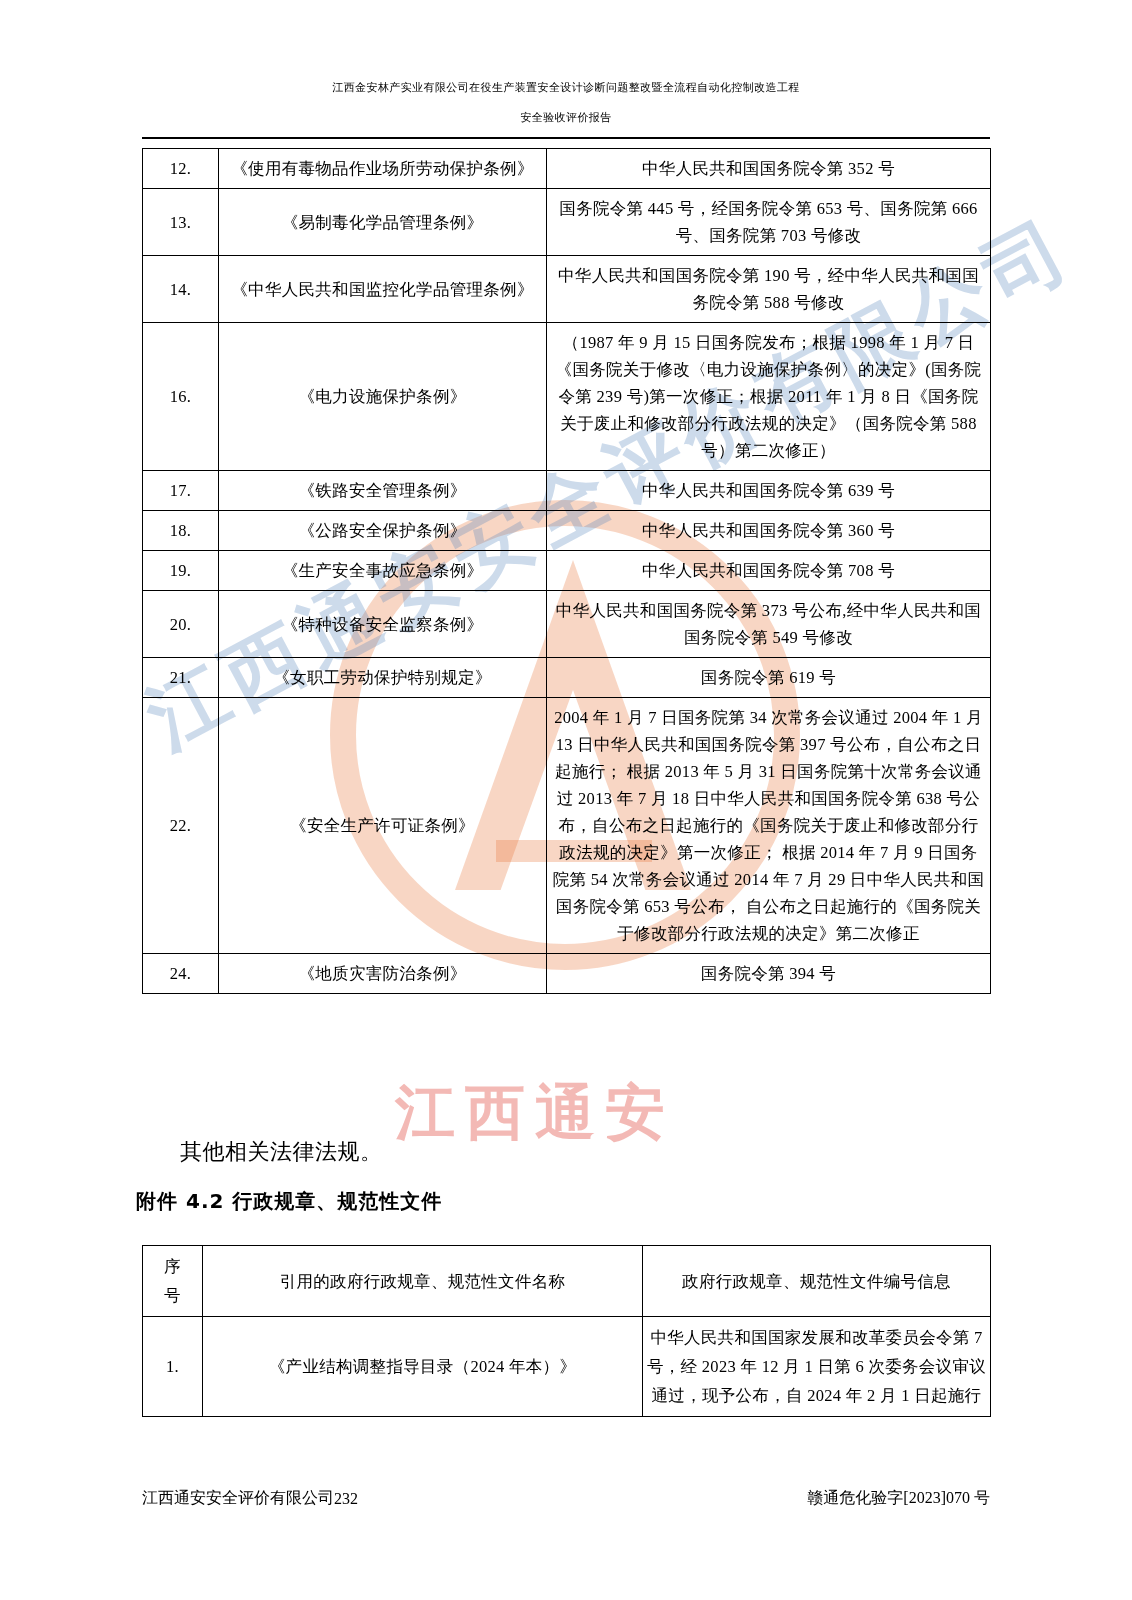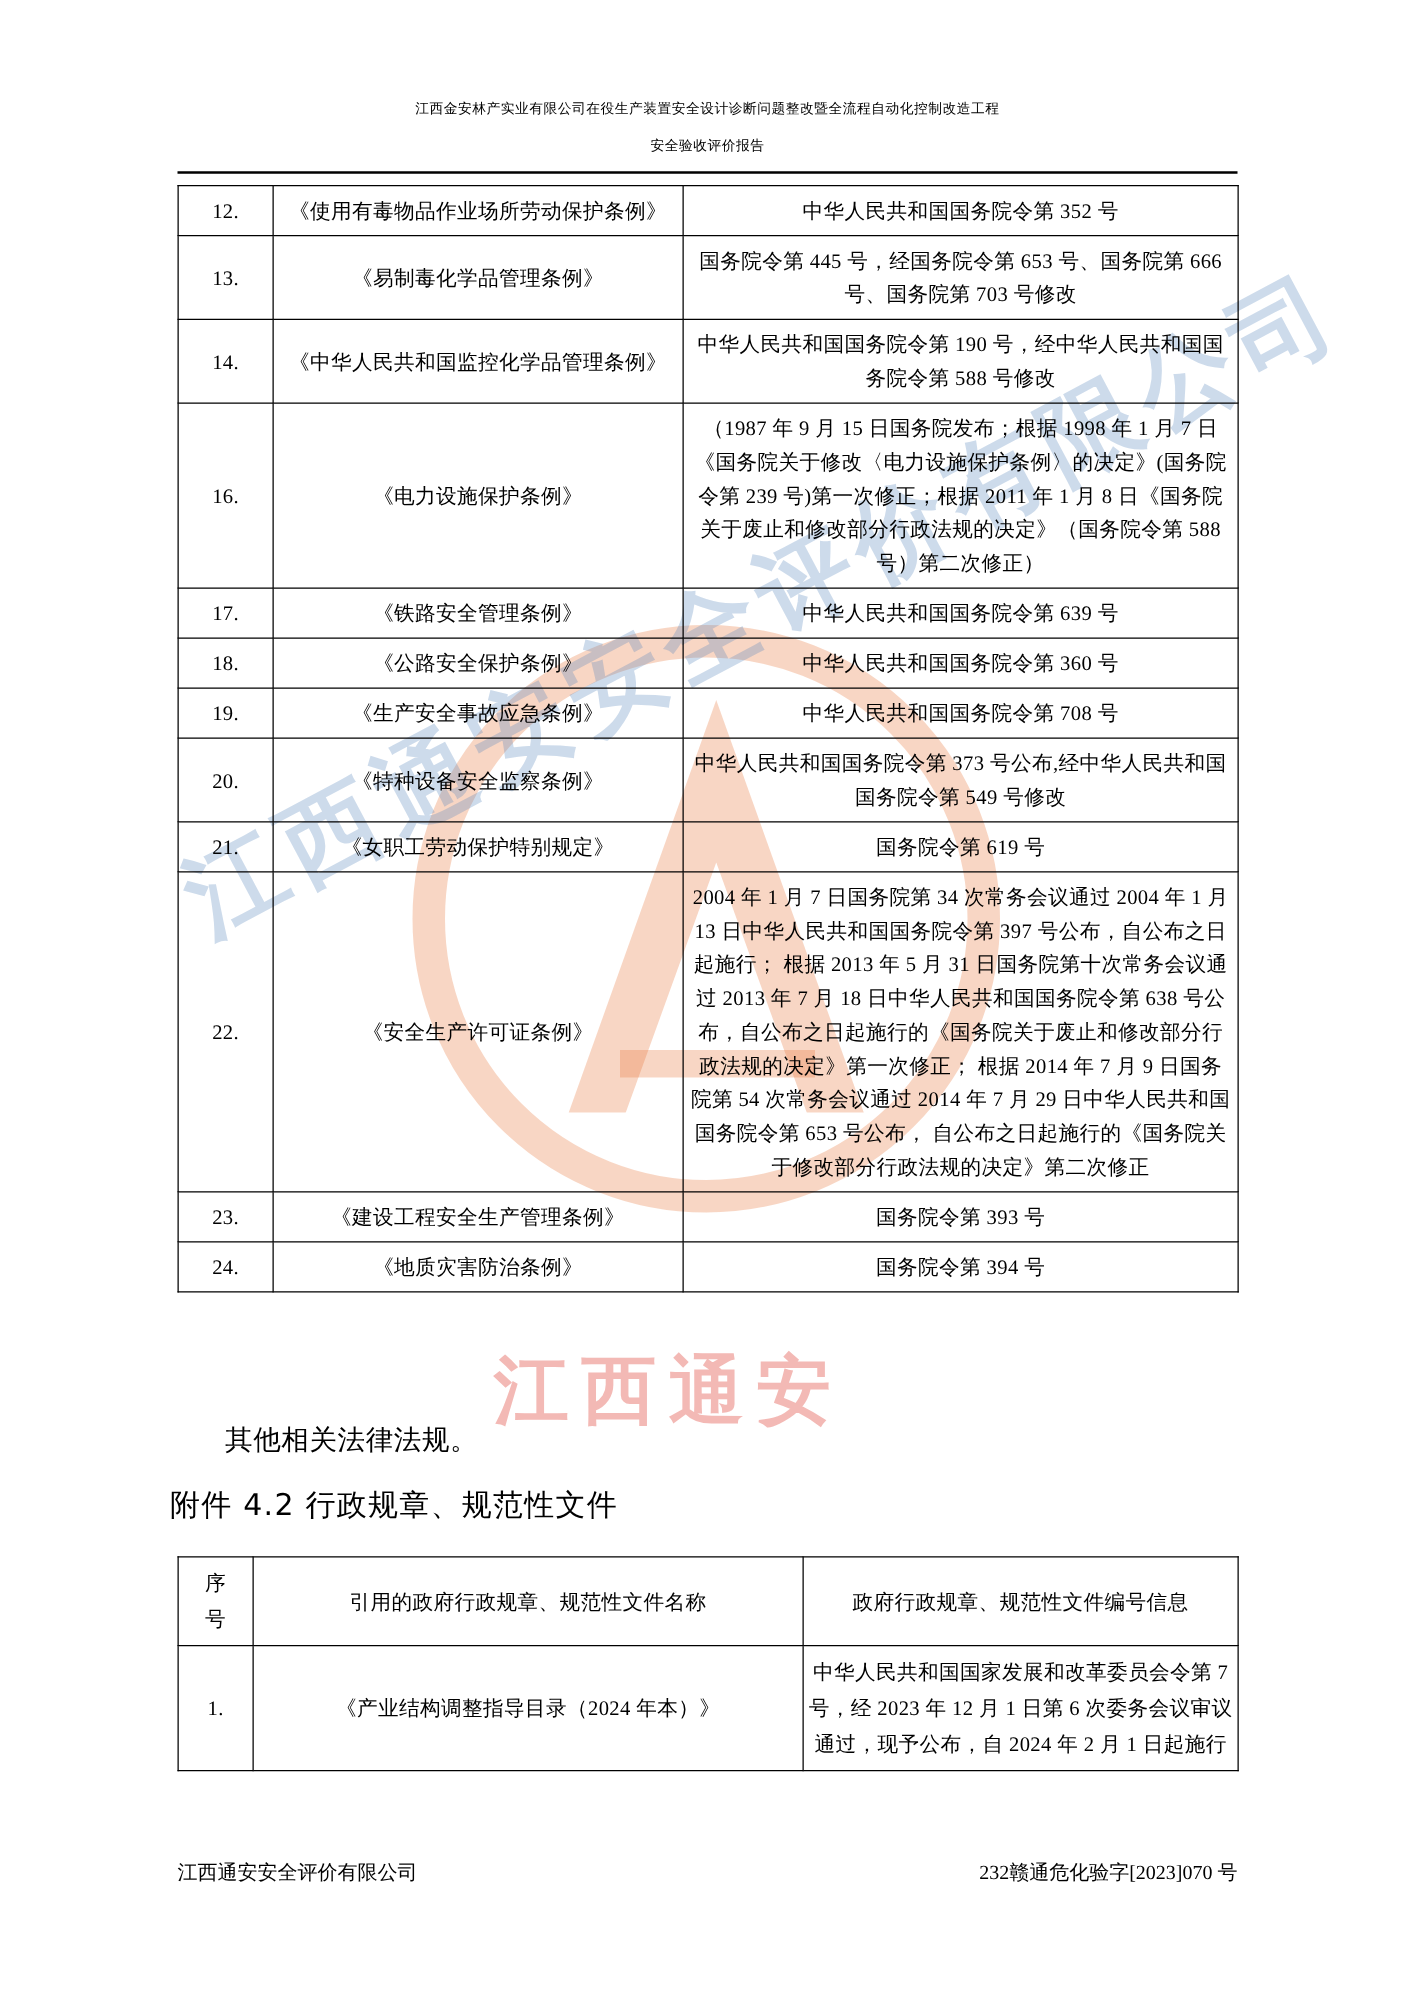--- a/index.html
+++ b/index.html
@@ -143,22 +143,22 @@
     left: 180px;
     top: 1137px;
     font-size: 22px;
     letter-spacing: 0.5px;
   }
 
   .section-title {
     position: absolute;
     left: 136px;
     top: 1188px;
-    font-size: 24px;
-    font-weight: normal;
+    font-size: 20px;
+    font-weight: bold;
     font-family: "DejaVu Sans", sans-serif;
     letter-spacing: 1px;
   }
 
   #table-rules {
     left: 142px;
     top: 1245px;
     width: 848px;
   }
   #table-rules col.c0 { width: 60px; }
@@ -170,21 +170,21 @@
   .footer {
     position: absolute;
     left: 142px;
     top: 1488px;
     width: 848px;
     font-size: 16px;
     display: flex;
     justify-content: space-between;
     align-items: center;
   }
-  .footer-center { flex: 1; text-align: right; }
+  .footer-center { flex: 1; text-align: left; }
 </style>
 </head>
 <body>
 
 <div class="page">
 
   <div class="watermark">
     <div class="wm-ring"></div>
     <div class="wm-a"></div>
     <div class="wm-a-inner"></div>
@@ -252,25 +252,20 @@
           <td>21.</td>
           <td class="justify">《女职工劳动保护特别规定》</td>
           <td class="justify">国务院令第 619 号</td>
         </tr>
         <tr>
           <td>22.</td>
           <td class="justify">《安全生产许可证条例》</td>
           <td class="justify">2004 年 1 月 7 日国务院第 34 次常务会议通过 2004 年 1 月 13 日中华人民共和国国务院令第 397 号公布，自公布之日起施行； 根据 2013 年 5 月 31 日国务院第十次常务会议通过 2013 年 7 月 18 日中华人民共和国国务院令第 638 号公布，自公布之日起施行的《国务院关于废止和修改部分行政法规的决定》第一次修正； 根据 2014 年 7 月 9 日国务院第 54 次常务会议通过 2014 年 7 月 29 日中华人民共和国国务院令第 653 号公布， 自公布之日起施行的《国务院关于修改部分行政法规的决定》第二次修正</td>
         </tr>
         <tr>
-          <td>23.</td>
-          <td class="justify">《建设工程安全生产管理条例》</td>
-          <td class="justify">国务院令第 393 号</td>
-        </tr>
-        <tr>
           <td>24.</td>
           <td class="justify">《地质灾害防治条例》</td>
           <td class="justify">国务院令第 394 号</td>
         </tr>
       </tbody>
     </table>
 
     <div class="para-other">其他相关法律法规。</div>
 
     <div class="section-title">附件 4.2 行政规章、规范性文件</div>

